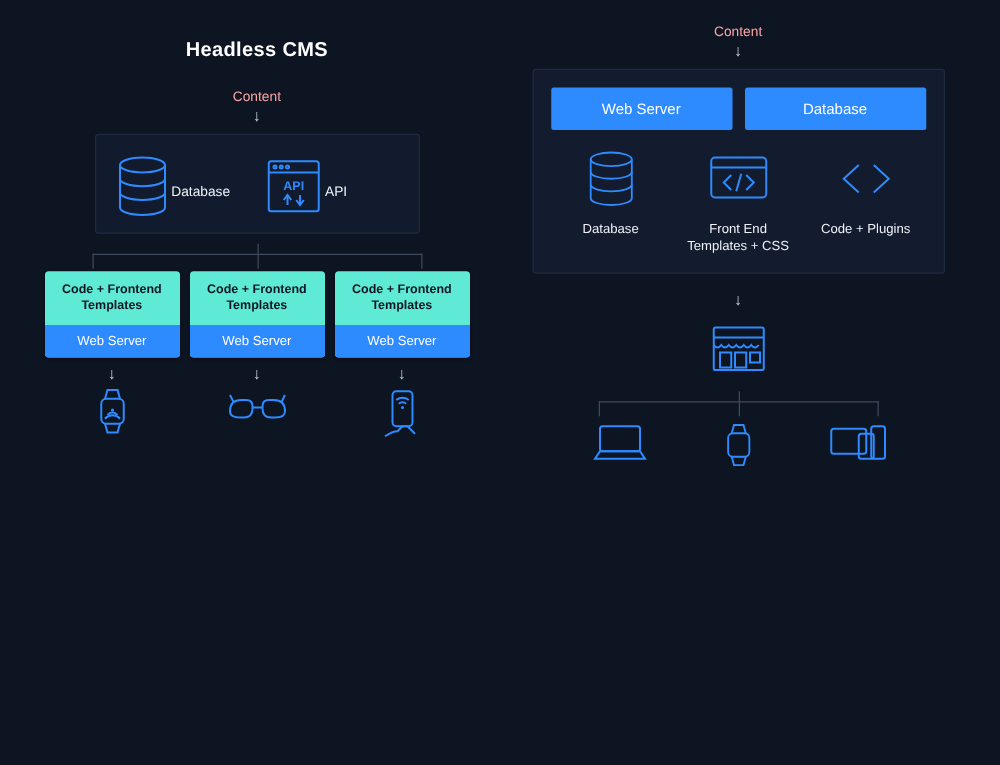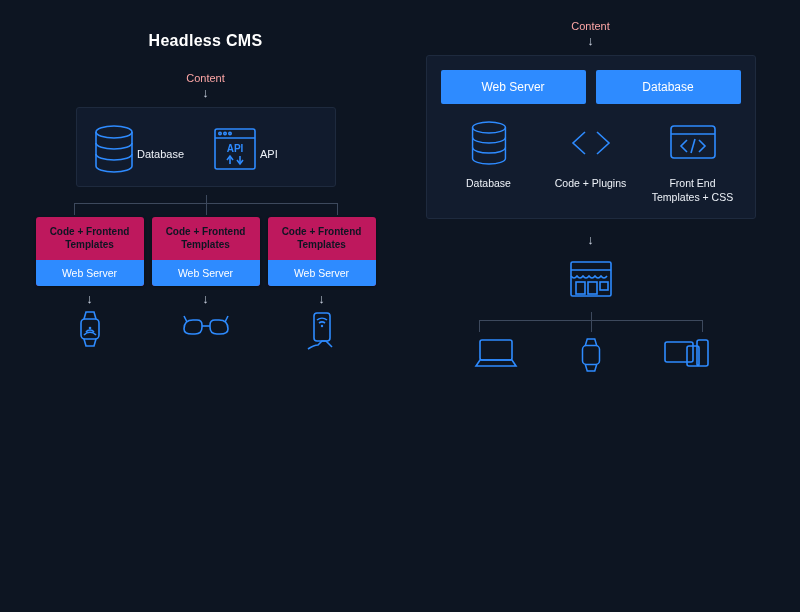--- a/index.html
+++ b/index.html
@@ -61,21 +61,21 @@
   }
   .branch3 .drop { position:absolute; top:8px; width:1px; height:12px; background:#3d495d; }
   .branch3 .d1 { left:18px; }
   .branch3 .d2 { left:50%; }
   .branch3 .d3 { right:18px; }
   
   .cards-row {
     display:flex; gap:8px; width: 340px; justify-content: center;
   }
   .card {
-    width: 108px; background:#be185d; color:#0d1522; border-radius:3px; overflow:hidden;
+    width: 108px; background:#5eead4; color:#0d1522; border-radius:3px; overflow:hidden;
     box-shadow: 0 1px 3px rgba(0,0,0,.4);
   }
   .card .top { font-size:10px; line-height:1.25; text-align:center; padding:9px 6px; font-weight:600; }
   .card .bot { background:#2e8bff; color:#fff; font-size:10.5px; text-align:center; padding:7px 4px; font-weight:500; }
   .arrows-row { display:flex; gap:8px; width:340px; justify-content:center; margin-top:6px; }
   .arrows-row .arrow-down { width:108px; text-align:center; margin:0; }
   .devices-row { display:flex; gap:8px; width:340px; justify-content:center; margin-top:4px; }
   .devices-row .dev { width:108px; display:flex; justify-content:center; }
   
   .mono-box {
@@ -206,35 +206,35 @@
       <div class="mono-item">
         <svg class="icon" width="42" height="46" viewBox="0 0 46 50">
           <ellipse class="blu" cx="23" cy="8" rx="18" ry="6"></ellipse>
           <path class="blu" d="M5 8 V42 a18 6 0 0 0 36 0 V8"></path>
           <path class="blu" d="M5 19 a18 6 0 0 0 36 0"></path>
           <path class="blu" d="M5 30 a18 6 0 0 0 36 0"></path>
         </svg>
         <div class="label">Database</div>
       </div>
       <div class="mono-item">
-        <svg class="icon" width="48" height="46" viewBox="0 0 48 46">
-          <path class="blu" d="M18 12 L6 23 L18 34" stroke-width="2.2"></path>
-          <path class="blu" d="M30 12 L42 23 L30 34" stroke-width="2.2"></path>
-        </svg>
-        <div class="label">Code + Plugins</div>
-      </div>
-      <div class="mono-item">
         <svg class="icon" width="52" height="46" viewBox="0 0 52 46">
           <rect class="blu" x="4" y="6" width="44" height="32" rx="3"></rect>
           <line class="blu" x1="4" y1="14" x2="48" y2="14"></line>
           <path class="blu" d="M20 20 l-6 6 l6 6 M32 20 l6 6 l-6 6" stroke-width="1.6"></path>
           <line class="blu" x1="28" y1="19" x2="24" y2="33"></line>
         </svg>
         <div class="label" style="white-space:pre-line;">Front End
 Templates + CSS</div>
+      </div>
+      <div class="mono-item">
+        <svg class="icon" width="48" height="46" viewBox="0 0 48 46">
+          <path class="blu" d="M18 12 L6 23 L18 34" stroke-width="2.2"></path>
+          <path class="blu" d="M30 12 L42 23 L30 34" stroke-width="2.2"></path>
+        </svg>
+        <div class="label">Code + Plugins</div>
       </div>
     </div>
   </div>
 
   <div class="arrow-down" style="margin-top:14px">↓</div>
 
   <div class="storefront">
     <svg width="50" height="42" viewBox="0 0 50 42">
       <rect class="blu" x="5" y="4" width="40" height="34" rx="1.5"></rect>
       <line class="blu" x1="5" y1="12" x2="45" y2="12"></line>

